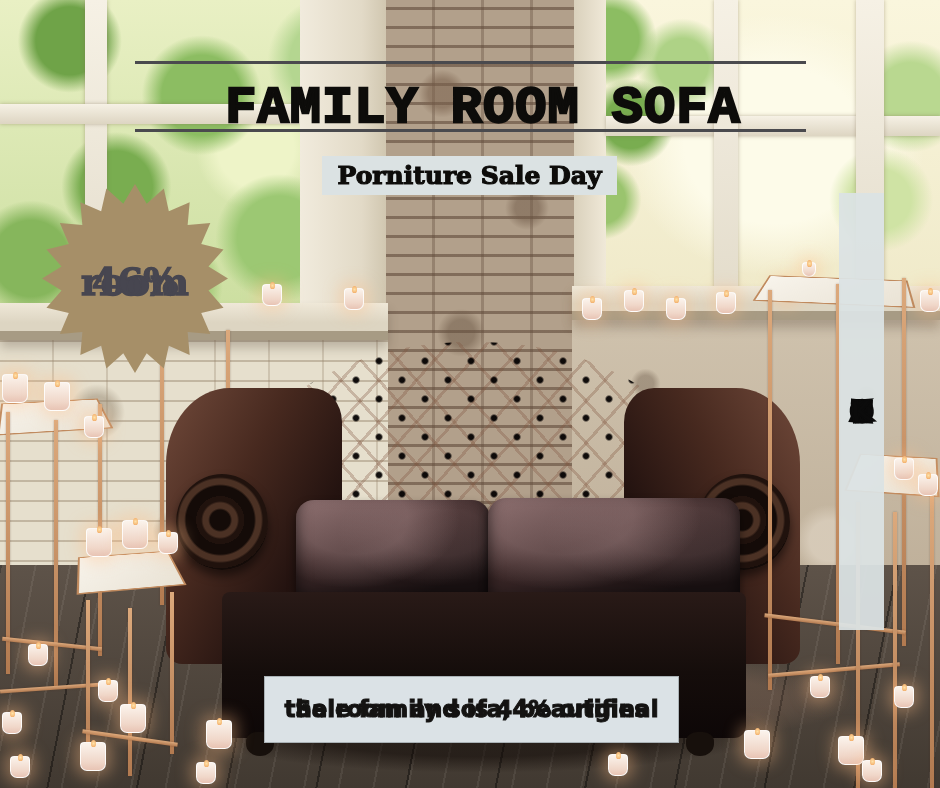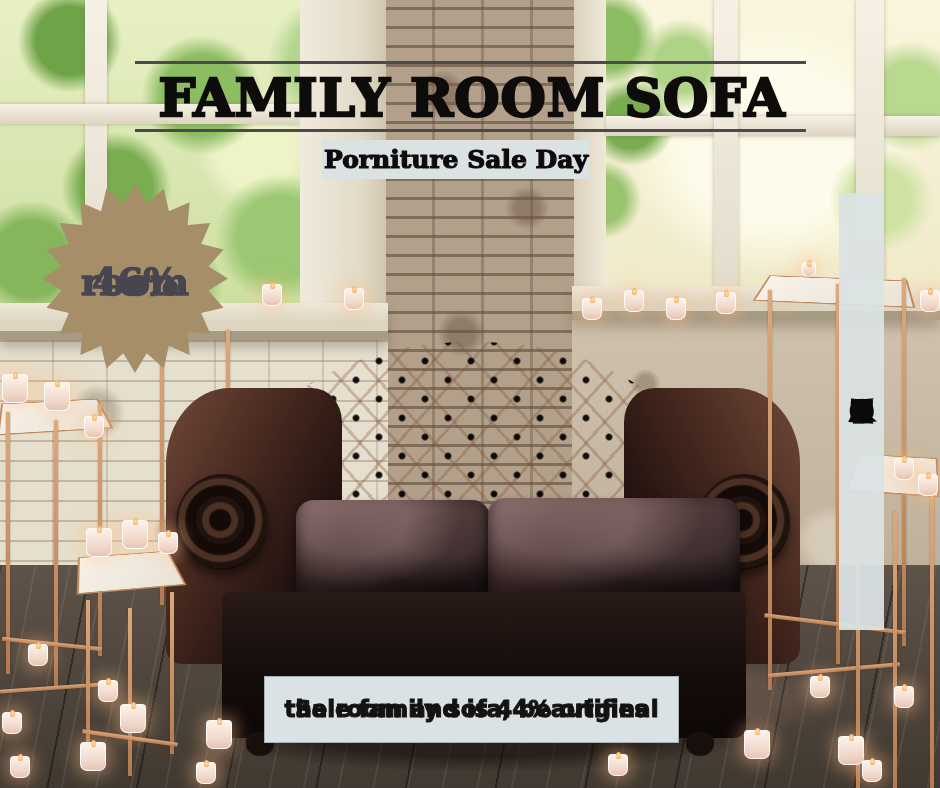--- a/index.html
+++ b/index.html
@@ -117,21 +117,21 @@
   .cushion.two{left:322px;top:158px;width:252px;height:112px;}
   .sofa-base{left:56px;top:252px;width:524px;height:146px;border-radius:8px 8px 12px 12px;
     background:linear-gradient(180deg,#291a17 0%,#150d0b 55%,#0d0707 100%);}
   .sofa-foot{width:28px;height:24px;border-radius:40% 40% 50% 50%;background:#17100c;top:392px;}
 
   
   .rule{left:135px;width:671px;height:3px;background:#4a4a4e;z-index:10;}
   .title{left:116px;top:62px;width:710px;height:68px;display:flex;align-items:center;justify-content:center;
     z-index:10;font-weight:700;font-size:52px;letter-spacing:1px;color:#0d0c0a;
     -webkit-text-stroke:2.4px #0d0c0a;white-space:nowrap;}
-  .subtitle{left:322px;top:140px;width:268px;height:39px;z-index:10;background:#dbe2e3;
+  .subtitle{left:322px;top:156px;width:295px;height:39px;z-index:10;background:#dbe2e3;
     display:flex;align-items:center;justify-content:center;font-weight:700;font-size:25px;
     color:#0d0c0a;-webkit-text-stroke:1.2px #0d0c0a;white-space:nowrap;}
   .badge{left:42px;top:184px;width:186px;height:189px;z-index:10;background:#a68f68;
     clip-path:polygon(50% 0%,56.3% 10.5%,65.5% 2.4%,68.2% 14.4%,79.4% 9.6%,78.3% 21.7%,90.5% 20.6%,85.6% 31.8%,97.6% 34.6%,89.5% 43.7%,100% 50%,89.5% 56.3%,97.6% 65.5%,85.6% 68.2%,90.5% 79.4%,78.3% 78.3%,79.4% 90.5%,68.2% 85.6%,65.5% 97.6%,56.3% 89.5%,50% 100%,43.7% 89.5%,34.6% 97.6%,31.8% 85.6%,20.6% 90.5%,21.7% 78.3%,9.6% 79.4%,14.4% 68.2%,2.4% 65.5%,10.5% 56.3%,0% 50%,10.5% 43.7%,2.4% 34.6%,14.4% 31.8%,9.6% 20.6%,21.7% 21.7%,20.6% 9.6%,31.8% 14.4%,34.6% 2.4%,43.7% 10.5%);
     display:flex;flex-direction:column;align-items:center;justify-content:center;gap:2px;padding-top:8px;}
   .badge span{position:static;font-weight:700;font-size:37px;line-height:1.1;color:#474650;
     -webkit-text-stroke:1.4px #474650;}
   .side-banner{left:839px;top:193px;width:45px;height:437px;z-index:10;background:rgba(219,226,227,.94);
     display:flex;flex-direction:column;align-items:center;justify-content:space-evenly;
     font-family:"DejaVu Sans",sans-serif;font-weight:700;font-size:30px;color:#0b0b0b;padding:6px 0;}
@@ -236,21 +236,21 @@
   <i class="candle" style="left:10px;top:756px;"></i>
   <i class="candle" style="left:196px;top:762px;"></i>
   <i class="candle" style="left:608px;top:754px;"></i>
   <i class="candle l" style="left:744px;top:730px;"></i>
   <i class="candle" style="left:810px;top:676px;"></i>
   <i class="candle l" style="left:838px;top:736px;"></i>
   <i class="candle" style="left:894px;top:686px;"></i>
   <i class="candle" style="left:862px;top:760px;"></i>
 
   <div class="rule" style="top:61px;"></div>
-  <h1 class="title" style="margin:1px;">FAMILY ROOM SOFA</h1>
+  <h1 class="title" style="margin:12px;font-family:Liberation Mono, monospace;">FAMILY ROOM SOFA</h1>
   <div class="rule" style="top:129px;"></div>
 
   <div class="subtitle">Porniture Sale Day</div>
 
   <div class="badge">
     <span>room</span>
     <span>46%</span>
   </div>
 
   <div class="side-banner">

